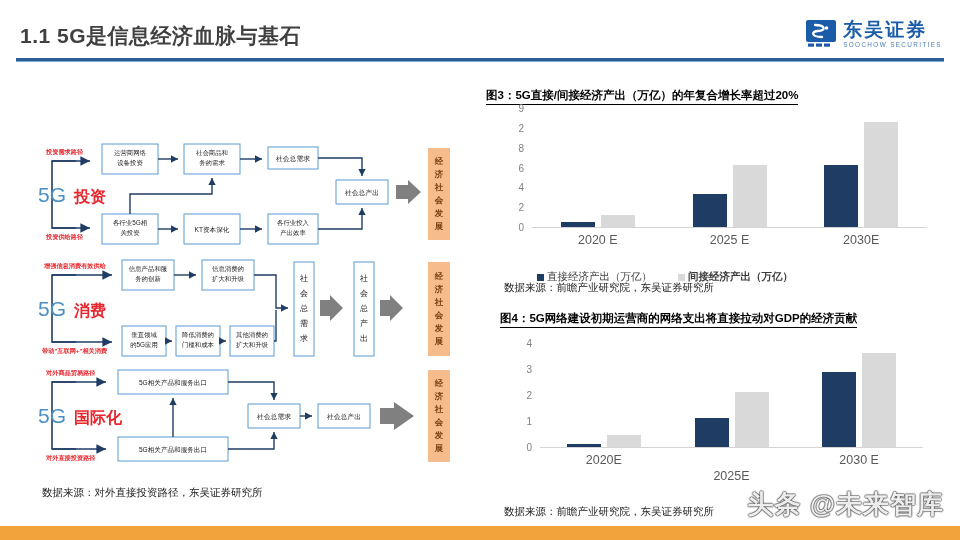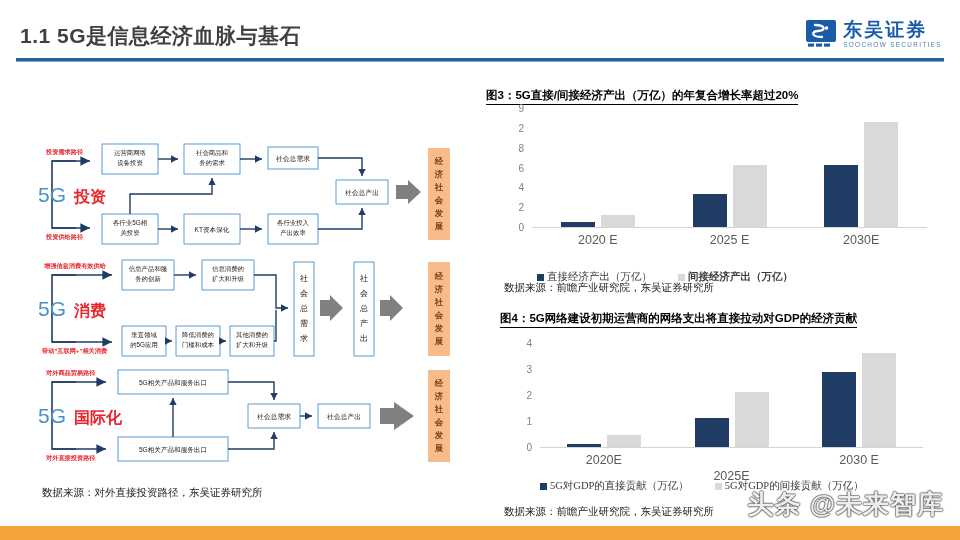--- a/index.html
+++ b/index.html
@@ -373,30 +373,19 @@
       <div class="bar light" style="width: 34px; height: 11.7px; left: 106.833px; bottom: 28px;"></div>
       <div class="cat-label" style="left: 53.8333px; width: 100px; top: 118px;">2020E</div>
       <div class="bar dark" style="width: 34px; height: 28.6px; left: 194.5px; bottom: 28px;"></div>
       <div class="bar light" style="width: 34px; height: 54.6px; left: 234.5px; bottom: 28px;"></div>
       <div class="cat-label" style="left: 181.5px; width: 100px; top: 118px; margin-top: 16px;">2025E</div>
       <div class="bar dark" style="width: 34px; height: 75.4px; left: 322.167px; bottom: 28px;"></div>
       <div class="bar light" style="width: 34px; height: 93.6px; left: 362.167px; bottom: 28px;"></div>
       <div class="cat-label" style="left: 309.167px; width: 100px; top: 118px;">2030 E</div>
     </div>
 
-  <div class="legend" id="legend4" style="left:540px; top:479px;">
-      <span style="display: inline-flex; align-items: center;">
-        <span class="sw dark"></span>
-        <span>5G对GDP的直接贡献（万亿）</span>
-      </span>
-      <span class="gap"></span>
-      <span style="display: inline-flex; align-items: center;">
-        <span class="sw light"></span>
-        <span>5G对GDP的间接贡献（万亿）</span>
-      </span>
-    </div>
 
   <div class="src-note" style="left:504px; top:505px;">数据来源：前瞻产业研究院，东吴证券研究所</div>
 
   <div class="watermark">头条 @未来智库</div>
   <div class="footer-bar"></div>
 
 </div>
 
 </body></html>

